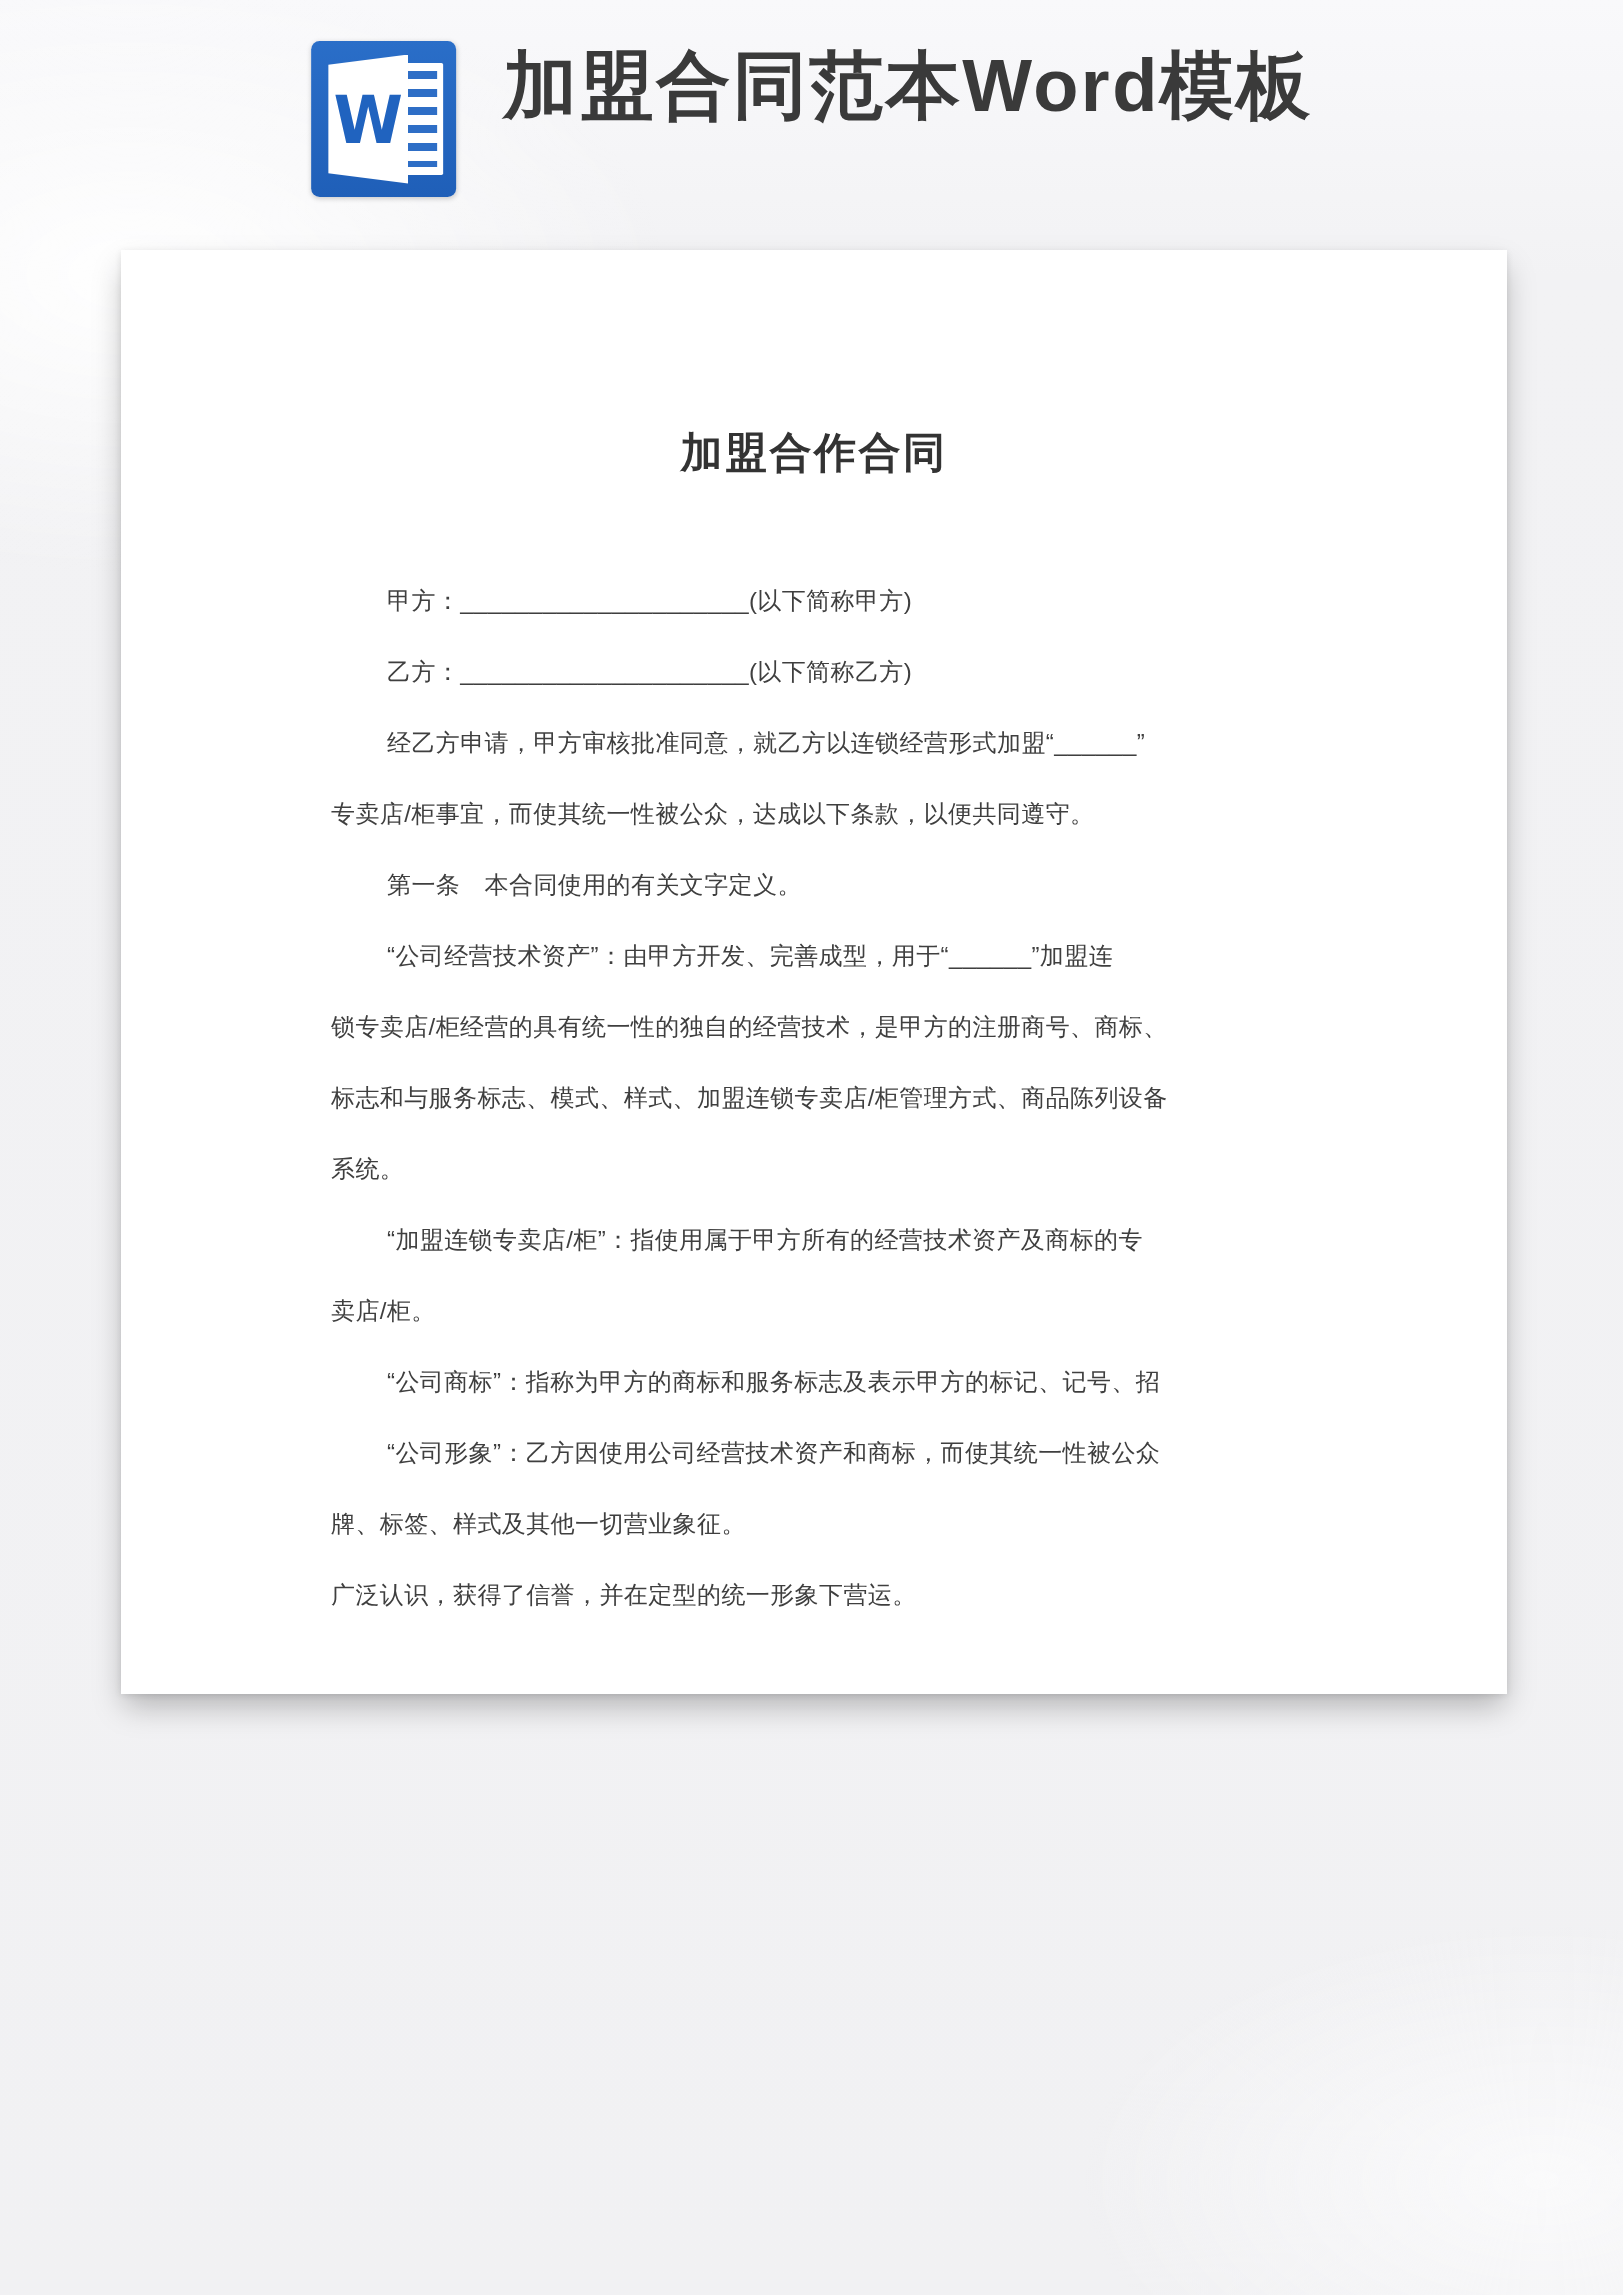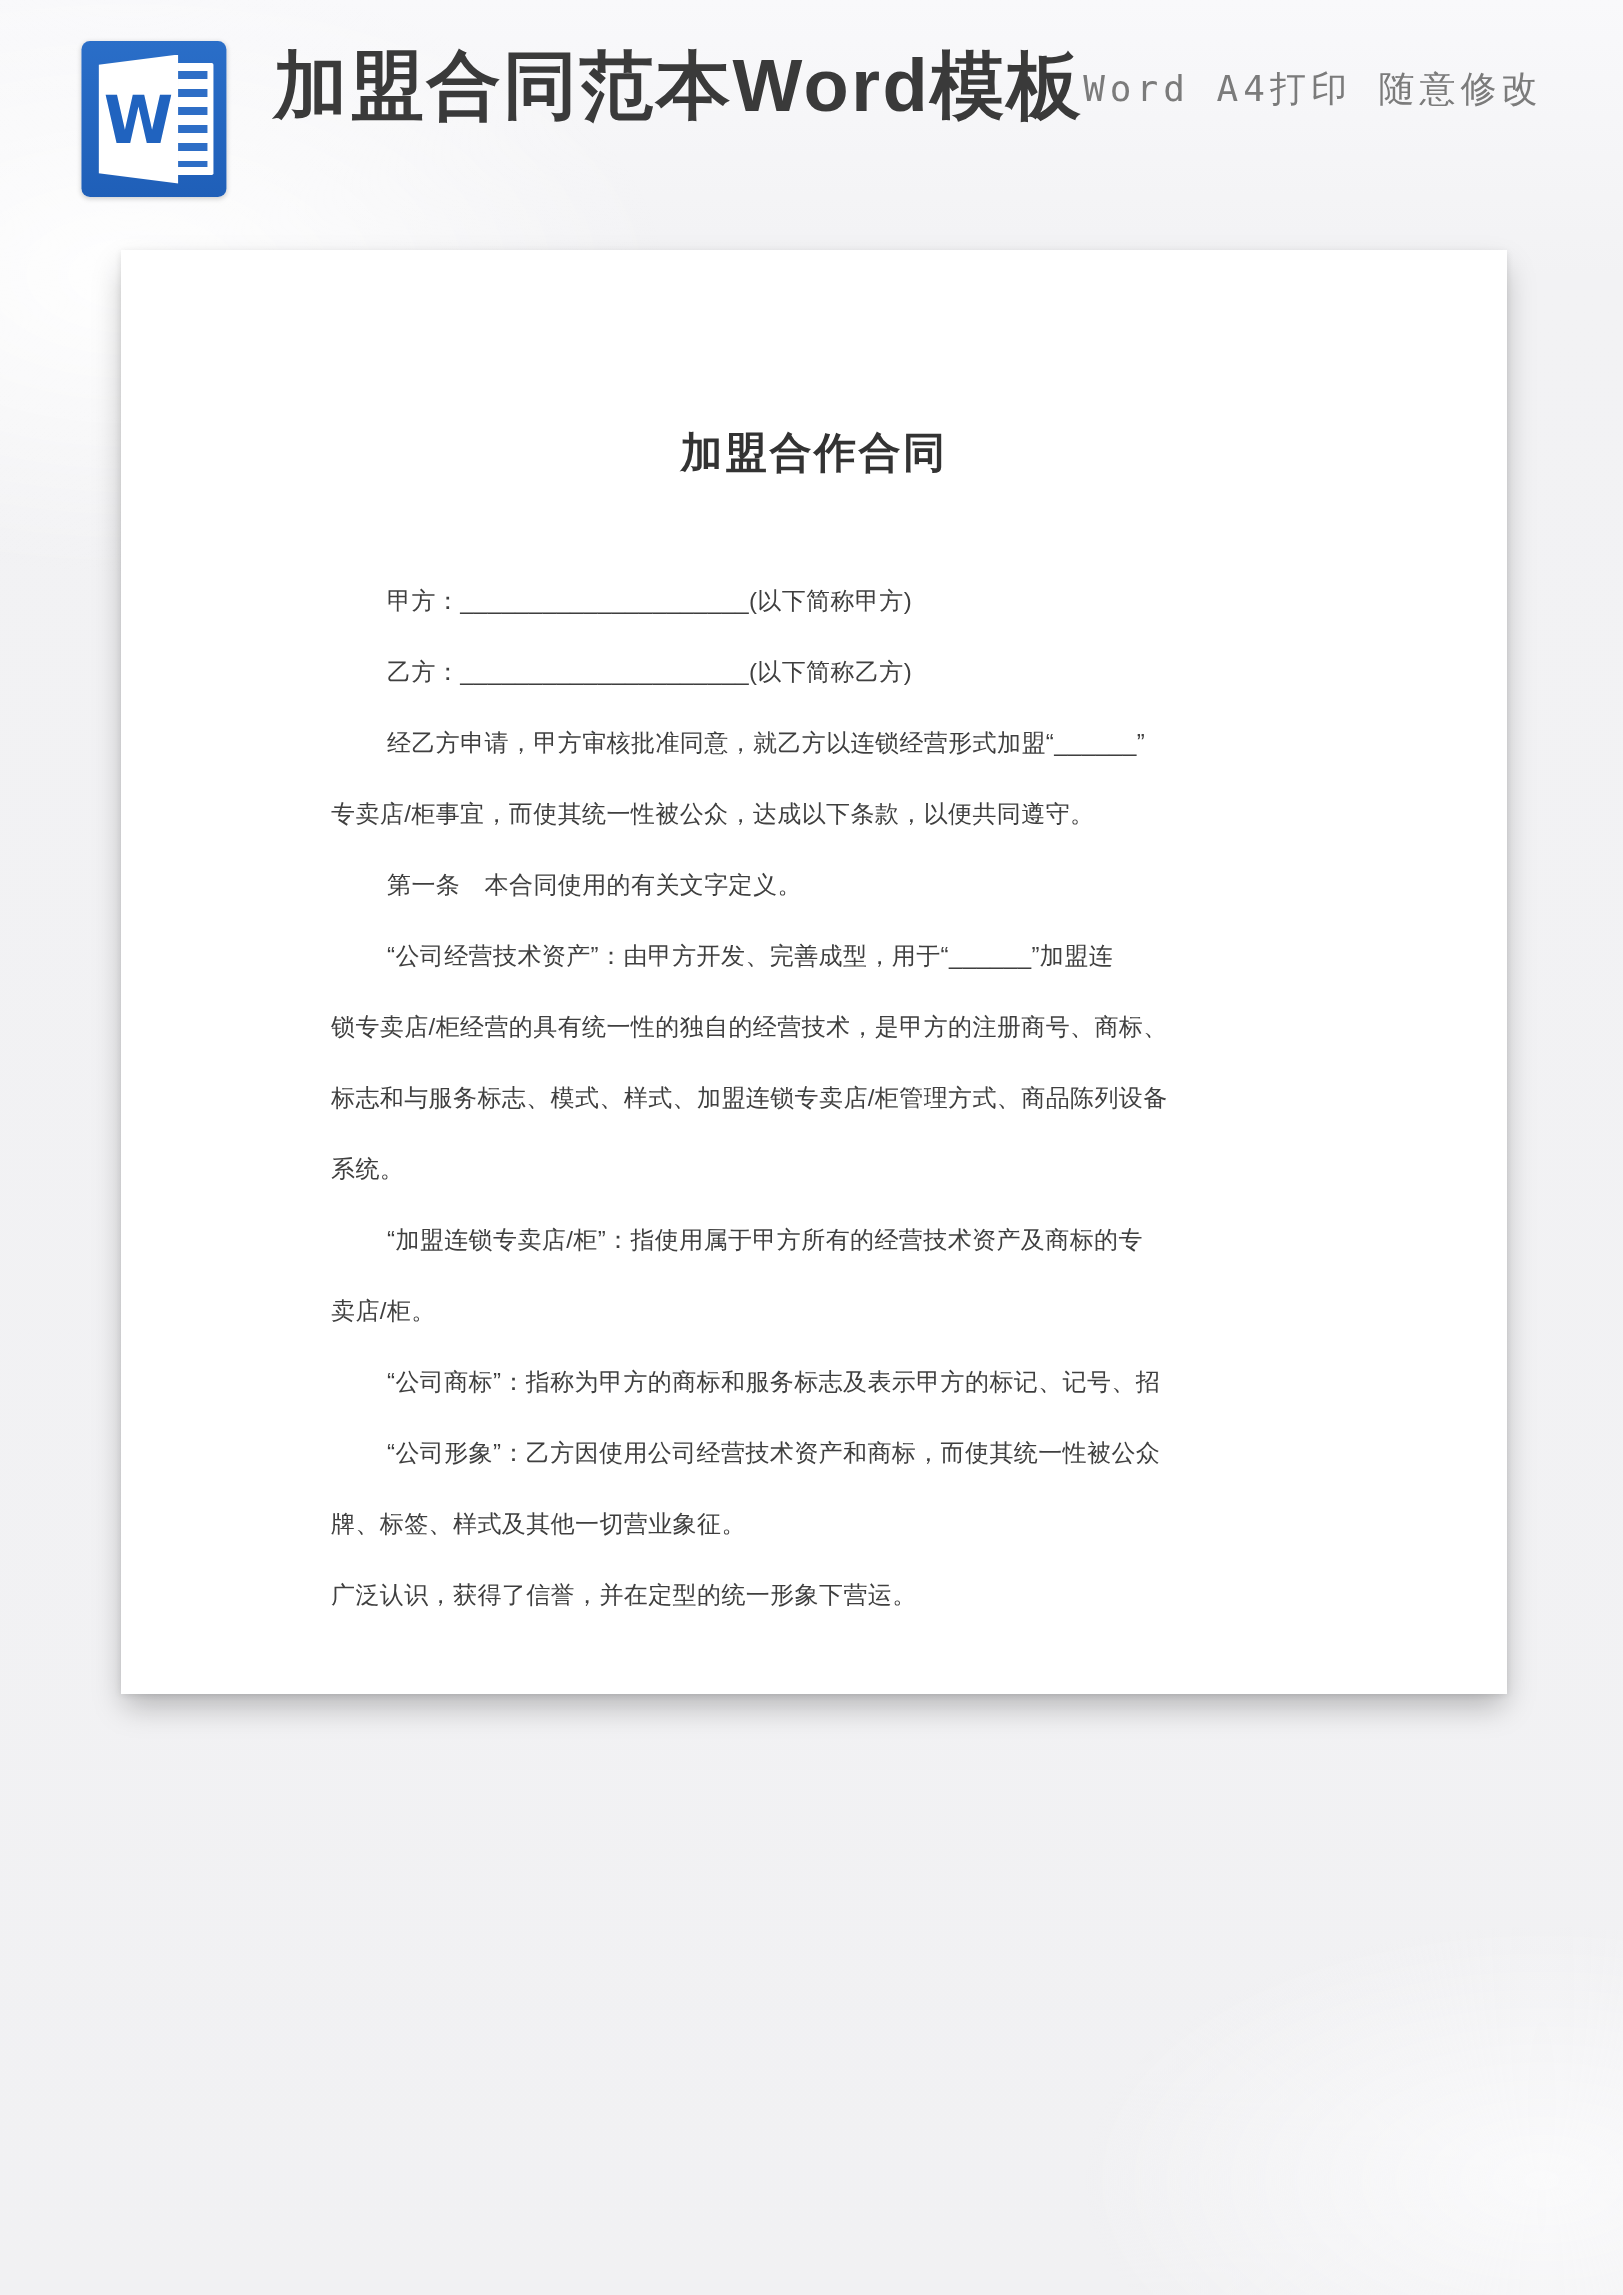--- a/index.html
+++ b/index.html
@@ -73,21 +73,21 @@
     font-family: "DejaVu Sans", sans-serif;
     font-weight: 700;
     font-size: 63px;
     color: #2063bf;
     transform: scaleY(1.05);
     line-height: 1;
     margin-top: 3.4px;
   }
   .h-text {
     display: flex;
-    flex-direction: row;
+    flex-direction: column;
     align-items: center;
   }
   .h-title {
     font-size: 74px;
     font-weight: 700;
     color: #3a3a3a;
     letter-spacing: 2.5px;
     line-height: 1.22;
     white-space: nowrap;
   }
@@ -144,21 +144,20 @@
   <div class="word-icon">
     <div class="wi-sheet">
       <div class="wi-sheet-lines"></div>
     </div>
     <div class="wi-front">
       <span class="wi-letter">W</span>
     </div>
   </div>
   <div class="h-text">
     <div class="h-title">加盟合同范本Word模板</div>
-    <div class="h-sub">Word A4打印 随意修改</div>
   </div>
 </div>
 
 <div class="page">
   <div class="doc-title">加盟合作合同</div>
   <div class="doc-lines">
       <div class="line indent">甲方：_____________________(以下简称甲方)</div>
       <div class="line indent">乙方：_____________________(以下简称乙方)</div>
       <div class="line indent">经乙方申请，甲方审核批准同意，就乙方以连锁经营形式加盟“______”</div>
       <div class="line">专卖店/柜事宜，而使其统一性被公众，达成以下条款，以便共同遵守。</div>

